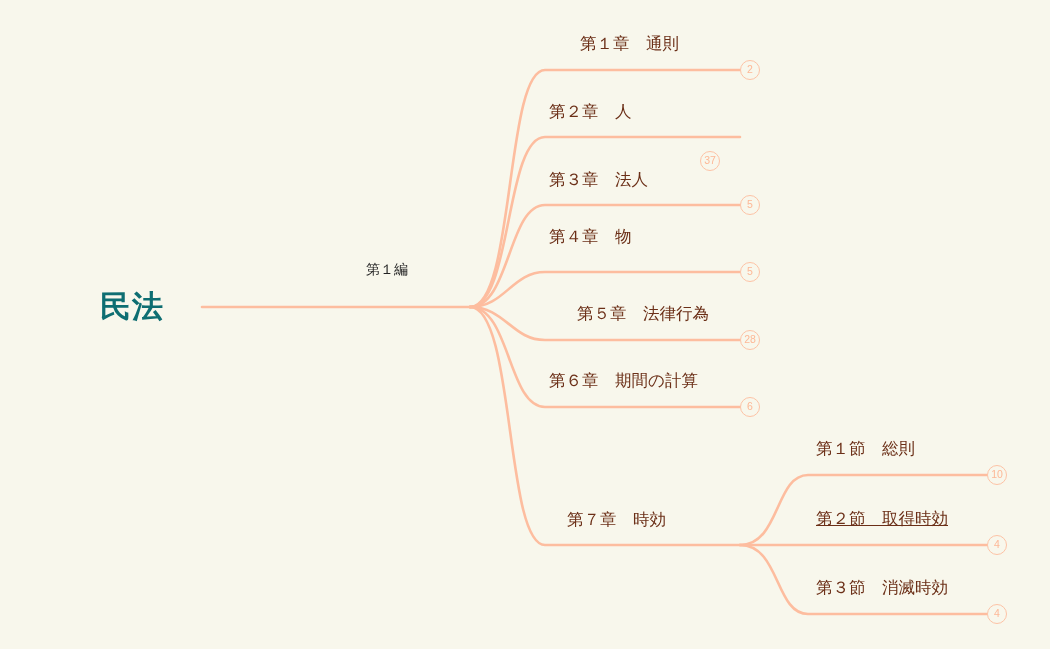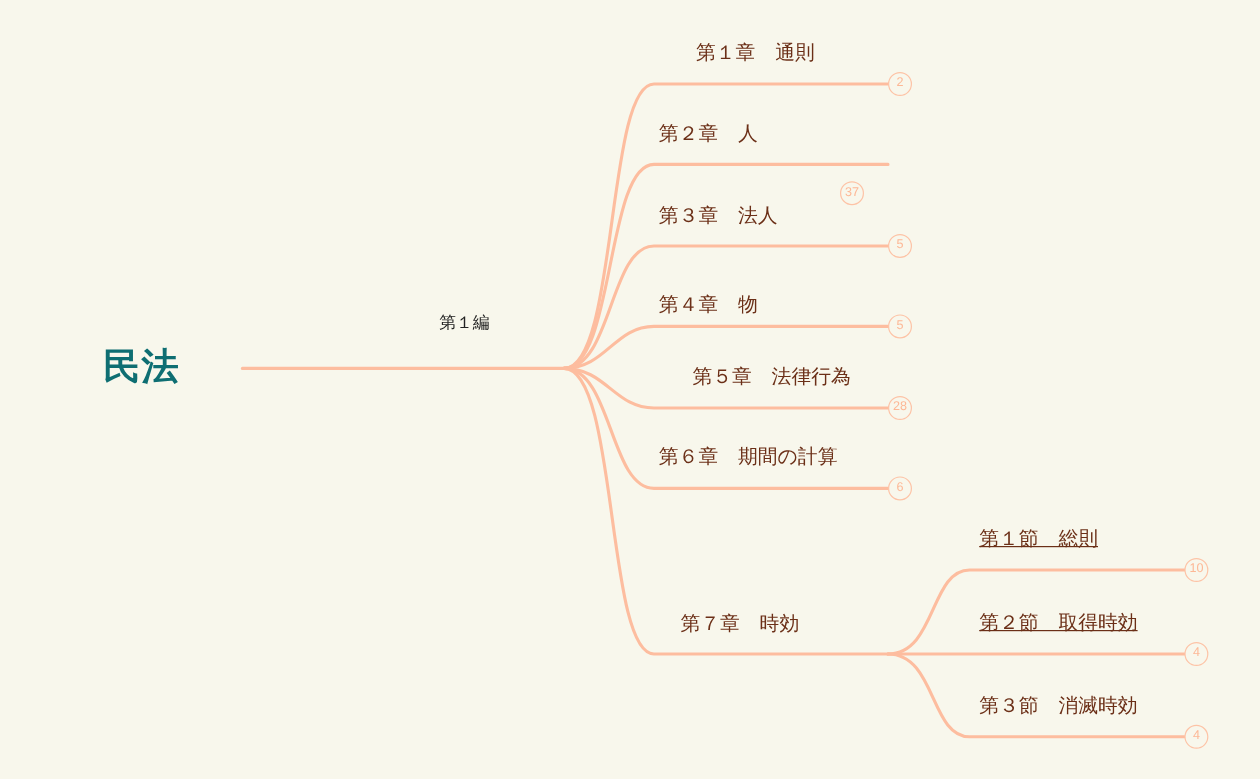--- a/index.html
+++ b/index.html
@@ -39,45 +39,45 @@
       <path d="M470 307 C505 307, 512 340, 545 340 L740 340"></path>
       <path d="M470 307 C510 307, 508 407, 545 407 L740 407"></path>
       <path d="M470 307 C515 307, 505 545, 545 545 L740 545"></path>
 
       <path d="M740 545 C780 545, 775 475, 808 475 L987 475"></path>
       <path d="M740 545 L987 545"></path>
       <path d="M740 545 C780 545, 775 614, 808 614 L987 614"></path>
     </g>
   </svg>
 
-  <div class="node-label root-label" style="left:86px; top:291px;">民法</div>
+  <div class="node-label root-label" style="left:100px; top:291px;">民法</div>
 
   <div class="node-label part-label" style="left:366px; top:262px;">第１編</div>
 
   <div class="node-label chapter-label" style="left:580px; top:36px;">第１章　通則</div>
   <div class="badge" style="left:740px; top:60px;">2</div>
 
   <div class="node-label chapter-label" style="left:549px; top:104px;">第２章　人</div>
   <div class="badge" style="left:700px; top:127px;margin-top:24px;">37</div>
 
   <div class="node-label chapter-label" style="left:549px; top:172px;">第３章　法人</div>
   <div class="badge" style="left:740px; top:195px;">5</div>
 
-  <div class="node-label chapter-label" style="left:549px; top:246px;">第４章　物</div>
+  <div class="node-label chapter-label" style="left:549px; top:229px;">第４章　物</div>
   <div class="badge" style="left:740px; top:262px;">5</div>
 
   <div class="node-label chapter-label" style="left:549px; top:306px;margin-left:28px;">第５章　法律行為</div>
   <div class="badge" style="left:740px; top:330px;">28</div>
 
   <div class="node-label chapter-label" style="left:549px; top:373px;">第６章　期間の計算</div>
   <div class="badge" style="left:740px; top:397px;">6</div>
 
   <div class="node-label chapter-label" style="left:567px; top:512px;">第７章　時効</div>
 
-  <div class="node-label section-label" style="left:816px; top:441px;text-decoration:underline;">第１節　総則</div>
+  <div class="node-label section-label" style="left:816px; top:441px;">第１節　総則</div>
   <div class="badge" style="left:987px; top:465px;">10</div>
 
   <div class="node-label section-label" style="left:816px; top:511px;text-decoration:underline;">第２節　取得時効</div>
   <div class="badge" style="left:987px; top:535px;">4</div>
 
   <div class="node-label section-label" style="left:816px; top:580px;">第３節　消滅時効</div>
   <div class="badge" style="left:987px; top:604px;">4</div>
 </div>
 
 </body></html>

